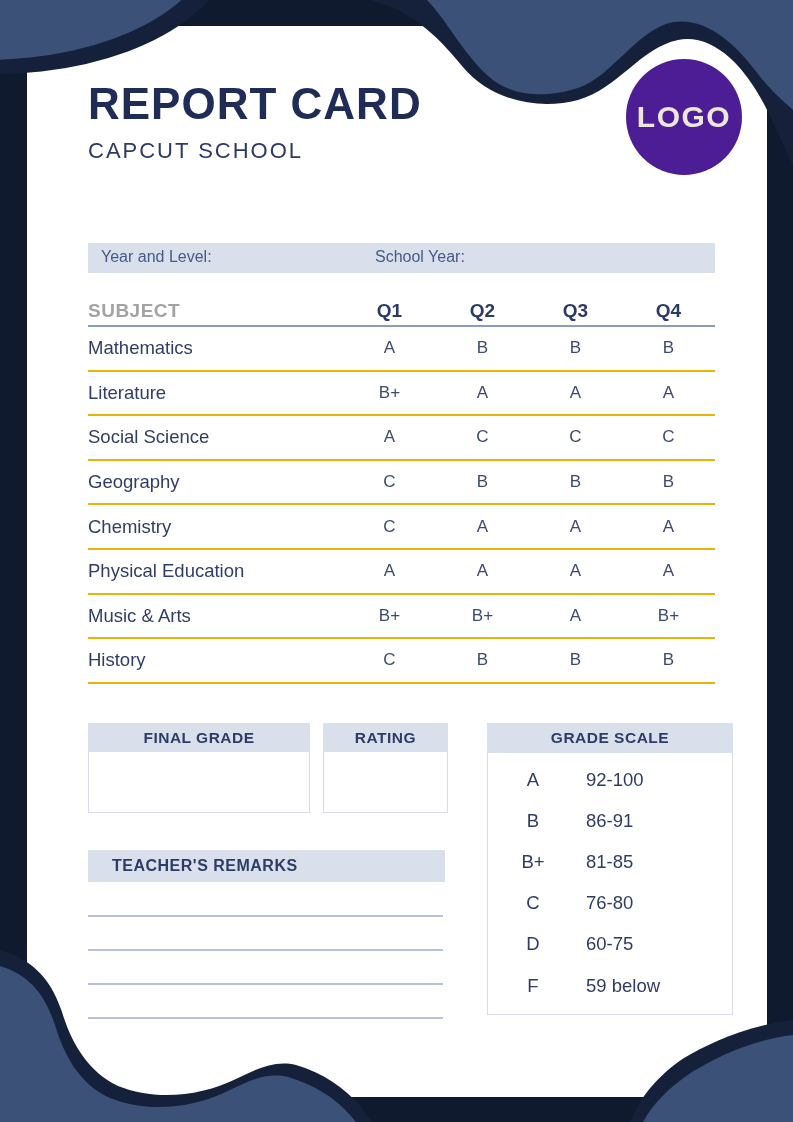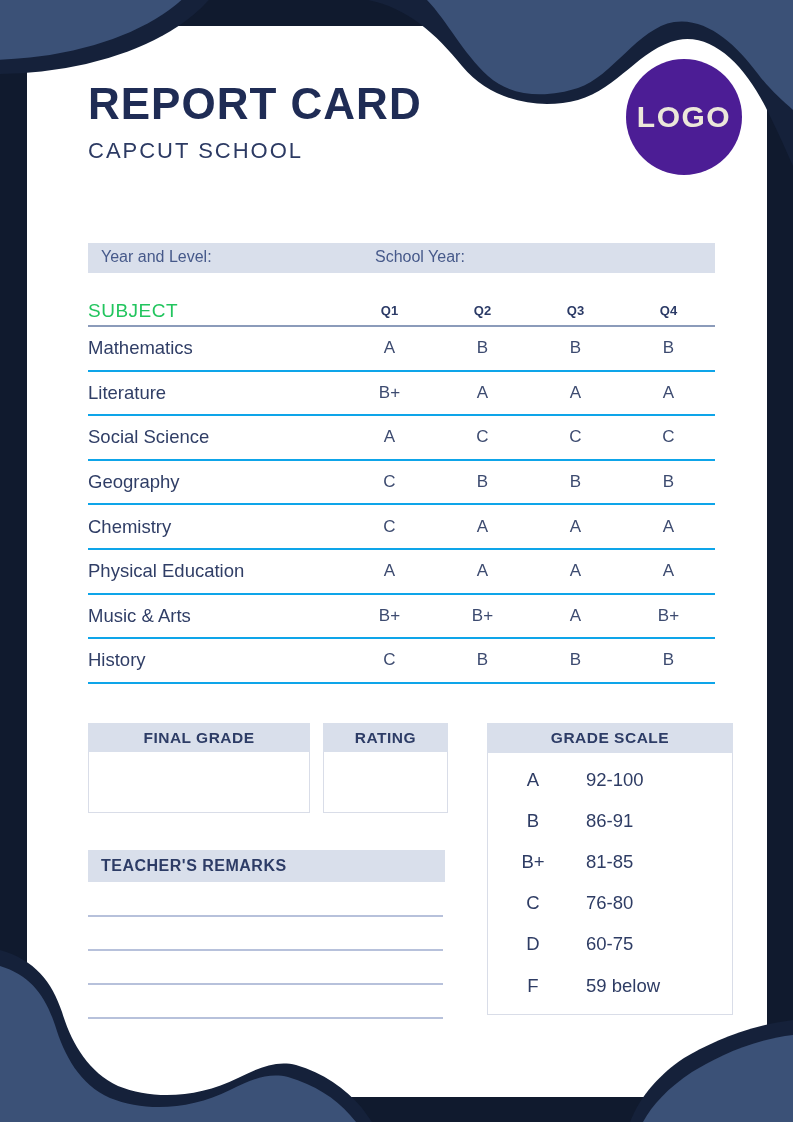--- a/index.html
+++ b/index.html
@@ -22,25 +22,25 @@
   .info-bar{
     left:88px;width:627px;height:30px;background:#d9dfeb;
     display:flex;align-items:center;font-size:16px;color:#46598a;
   }
   .info-bar .cell-left{margin-left:13px;width:274px;display:flex;}
   .info-bar .cell-right{display:flex;flex:1;}
   .info-value{flex:1;min-height:20px;}
 
   .grades{left:88px;top:296px;width:627px;}
   .g-head{display:flex;align-items:center;height:29px;border-bottom:2px solid #8b9bba;}
-  .g-row{display:flex;align-items:center;height:42.6px;border-bottom:2px solid #0ea5e9;}
+  .g-row{display:flex;align-items:center;height:42.6px;border-bottom:2px solid #eab308;}
   .c-subj{flex:1;font-size:18.5px;color:#303e66;}
-  .g-head .c-subj{font-size:19px;font-weight:normal;color:#22c55e;letter-spacing:0.5px;}
+  .g-head .c-subj{font-size:19px;font-weight:bold;color:#a3a3a3;letter-spacing:0.5px;}
   .c-q{width:93px;text-align:center;font-size:17px;color:#3d4b70;}
-  .g-head .c-q{font-size:13px;font-weight:bold;color:#2b3a66;}
+  .g-head .c-q{font-size:19px;font-weight:bold;color:#2b3a66;}
 
   .mini-box .box-head{
     height:29px;background:#d9dfeb;display:flex;align-items:center;justify-content:center;
     font-size:15.5px;font-weight:bold;color:#2d3c66;letter-spacing:0.5px;
   }
   .mini-box .box-body{height:60px;background:#fff;border:1px solid #d9dde8;border-top:none;}
   .final-grade{left:88px;top:723px;width:222px;}
   .rating{left:323px;top:723px;width:125px;}
 
   .scale{left:487px;top:723px;width:246px;}
@@ -50,21 +50,21 @@
   }
   .scale .scale-body{border:1px solid #d9dde8;border-top:none;background:#fff;padding:6px 0 8px 0;}
   .scale-row{display:flex;align-items:center;height:41.2px;font-size:18.5px;color:#2e3c64;}
   .scale-grade{width:90px;text-align:center;}
   .scale-range{flex:1;text-align:left;padding-left:8px;}
 
   .remarks-bar{
     left:88px;top:850px;width:357px;height:32px;background:#d9dfeb;
     display:flex;align-items:center;font-size:16px;font-weight:bold;color:#2d3c66;letter-spacing:0.5px;
   }
-  .remarks-bar span{margin-left:13px;}
+  .remarks-bar span{margin-left:24px;}
   .remarks-line{left:88px;width:355px;height:0;border-bottom:2px solid #b7c1db;}
 </style>
 </head>
 <body>
 
 <div class="canvas">
 
   <svg class="decor" viewBox="0 0 793 1122" aria-hidden="true">
 
     <rect x="0" y="0" width="793" height="1122" fill="#101a2e"></rect>

